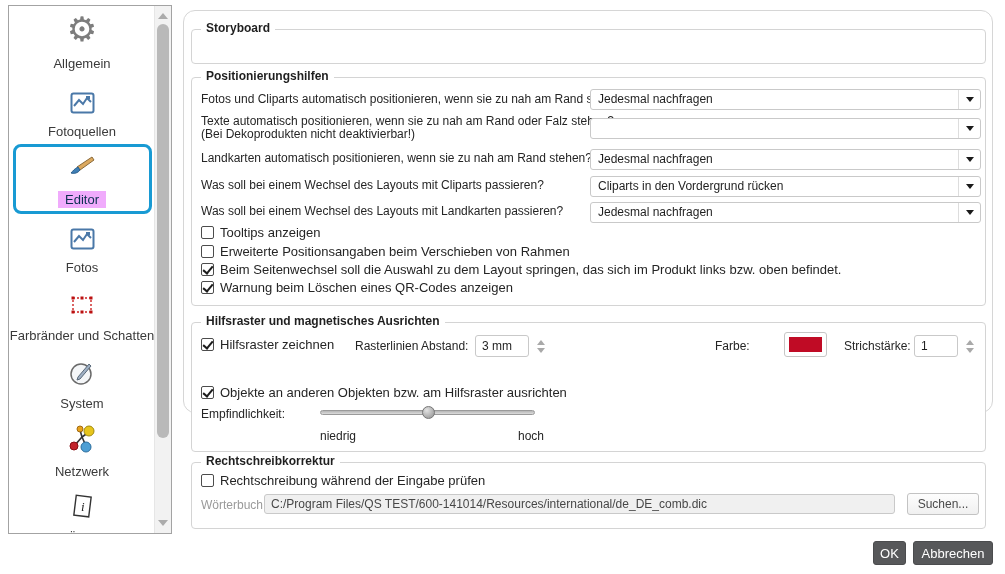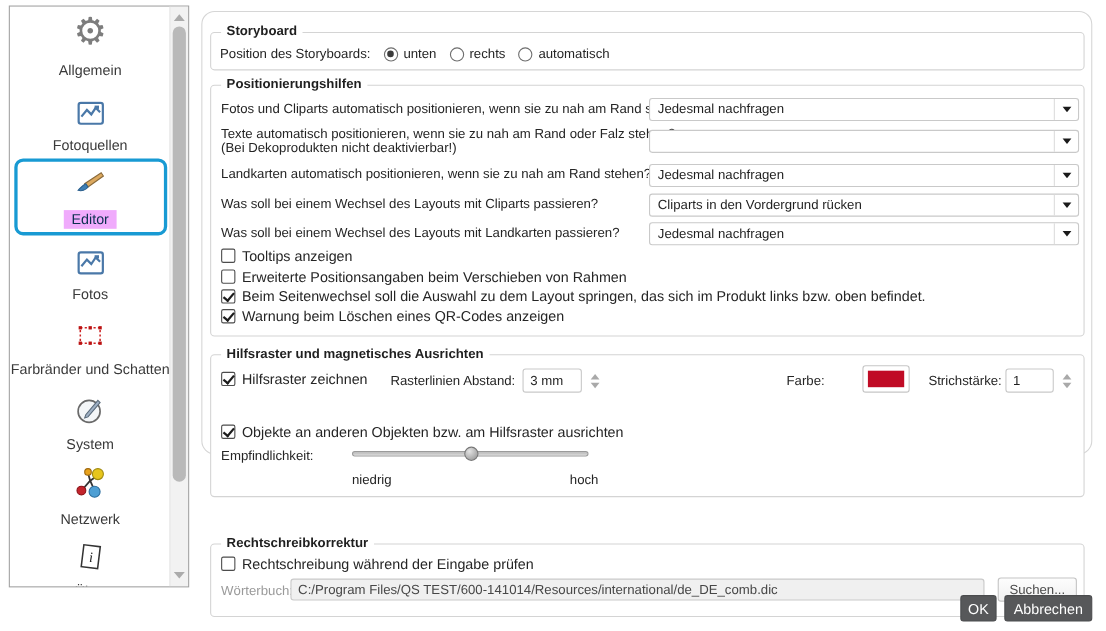--- a/index.html
+++ b/index.html
@@ -25,21 +25,21 @@
   .tri-down{width:0;height:0;border-left:5px solid transparent;border-right:5px solid transparent;border-top:6px solid #ababab;}
   .sb-thumb{position:absolute;left:2px;top:18px;width:12px;height:414px;background:#b9b9b9;border-radius:6px;}
   
   .main{position:absolute;left:183px;top:10px;width:810px;height:403px;
     border:1px solid #d6d6d6;border-radius:12px;background:#fff;box-sizing:border-box;}
   .group{position:absolute;left:7px;width:795px;border:1px solid #d4d4d4;border-radius:4px;box-sizing:border-box;background:#fff;}
   .group-title{position:absolute;top:-9px;left:9px;background:#fff;padding:0 5px;font-weight:bold;font-size:12px;color:#1f1f1f;}
   #g-storyboard{top:18px;height:35px;}
   #g-positioning{top:66px;height:229px;}
   #g-grid{top:311px;height:130px;}
-  #g-spell{top:451px;height:67px;margin-top:32px;}
+  #g-spell{top:451px;height:67px;}
   .q-label{position:absolute;left:9px;font-size:12px;color:#252525;white-space:nowrap;line-height:13px;}
   
   .radio-row{position:absolute;left:10px;top:12px;display:flex;align-items:center;font-size:12px;color:#252525;}
   .radio-opt{display:flex;align-items:center;margin-left:12px;}
   .radio{width:13px;height:13px;border:1px solid #6e6e6e;border-radius:50%;background:#fff;margin-right:5px;position:relative;flex:none;box-sizing:border-box;}
   .radio.sel::after{content:"";position:absolute;left:2.5px;top:2.5px;width:6px;height:6px;border-radius:50%;background:#3b3b3b;}
   
   .dd{position:absolute;left:398px;width:391px;height:21px;border:1px solid #c9c9c9;border-radius:3px;background:#fff;box-sizing:border-box;}
   .dd-text{position:absolute;left:7px;top:0;line-height:19px;font-size:12px;color:#1f1f1f;white-space:nowrap;}
   .dd-arrow{position:absolute;right:0;top:0;width:21px;height:100%;border-left:1px solid #ddd;display:flex;align-items:center;justify-content:center;}
@@ -168,35 +168,20 @@
     <div class="sb-down">
         <i class="tri-down"></i>
       </div>
   </div>
 </div>
 
 <div class="main">
 
   <div class="group" id="g-storyboard">
     <span class="group-title">Storyboard</span>
-    <div class="radio-row">
-      <span style="margin-left:-2px">Position des Storyboards:</span>
-      <span class="radio-opt">
-        <span class="radio sel"></span>
-        <span>unten</span>
-      </span>
-      <span class="radio-opt">
-        <span class="radio"></span>
-        <span>rechts</span>
-      </span>
-      <span class="radio-opt">
-        <span class="radio"></span>
-        <span>automatisch</span>
-      </span>
-    </div>
   </div>
 
   <div class="group" id="g-positioning">
     <span class="group-title">Positionierungshilfen</span>
 
     <div class="q-label" style="top:15px">Fotos und Cliparts automatisch positionieren, wenn sie zu nah am Rand stehen?</div>
     <div class="dd" style="top:11px">
       <span class="dd-text">Jedesmal nachfragen</span>
       <span class="dd-arrow">
           <i></i>

